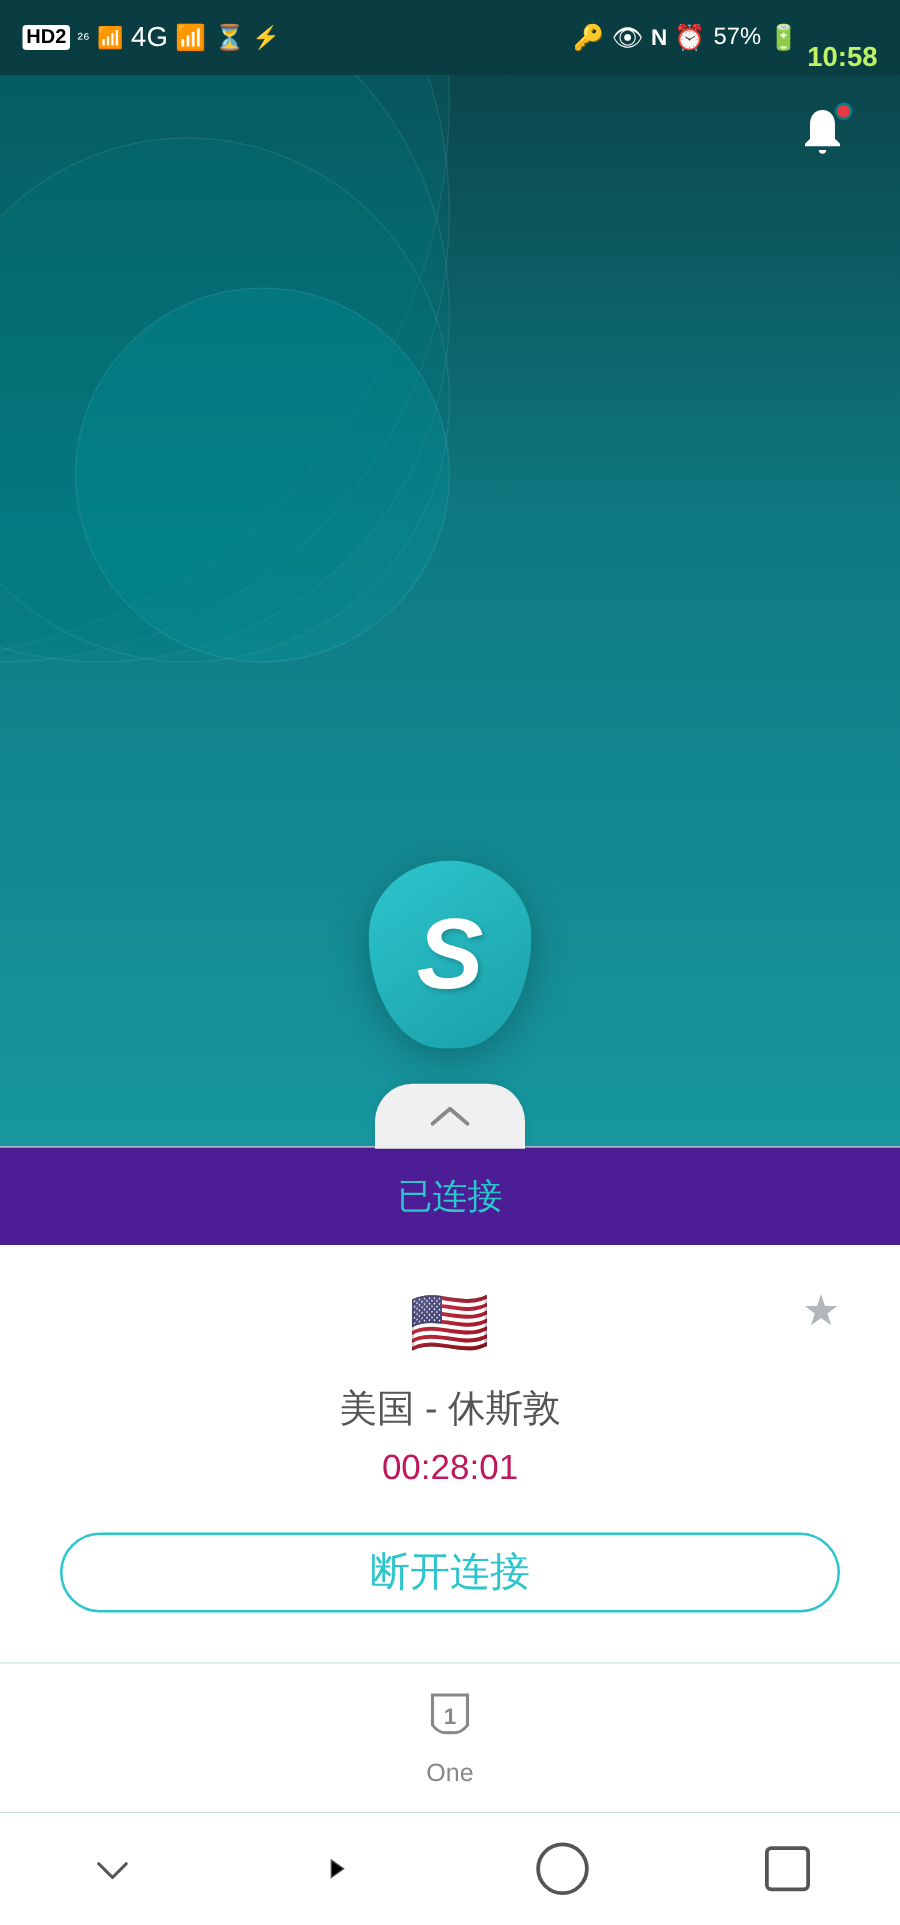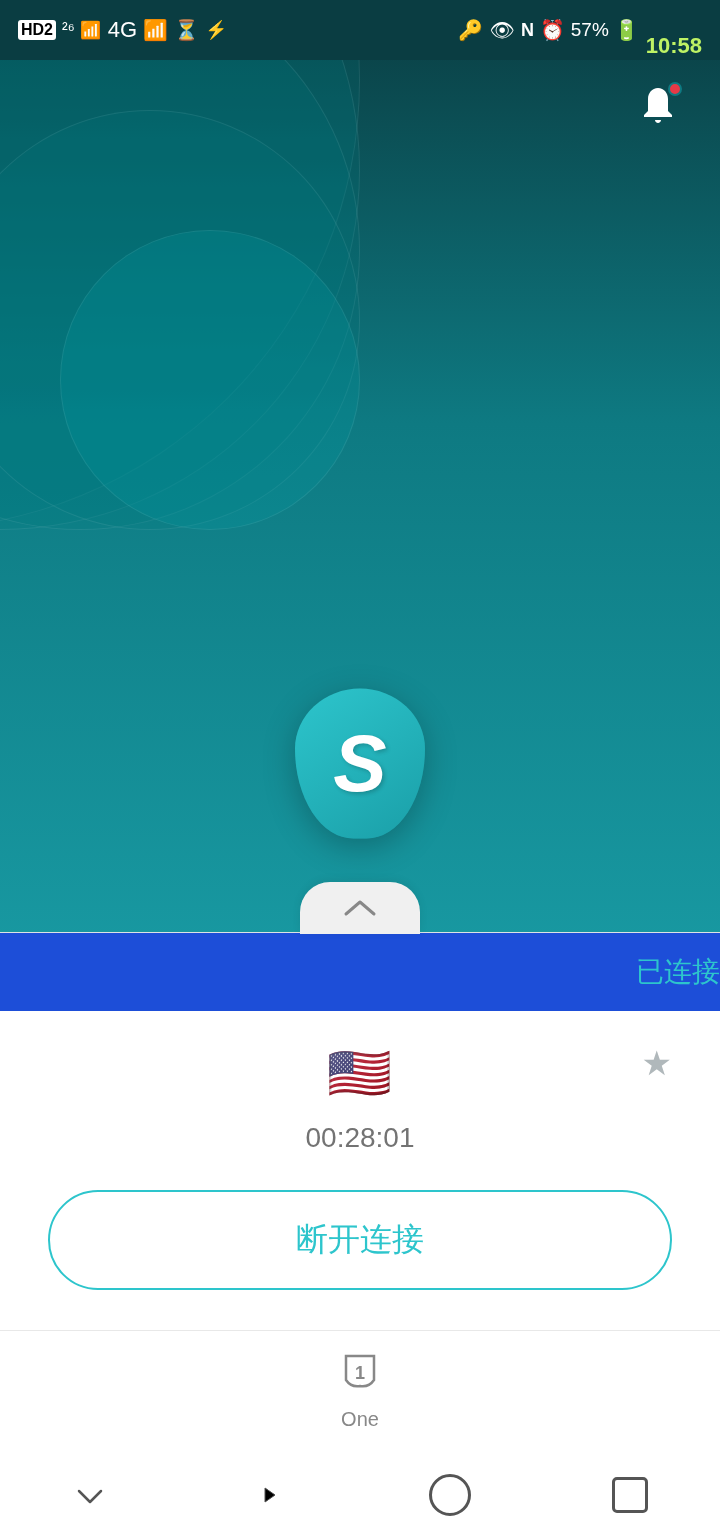--- a/index.html
+++ b/index.html
@@ -152,23 +152,23 @@
       background: #f0f0f0;
       border-radius: 30px 30px 0 0;
       display: flex;
       align-items: center;
       justify-content: center;
       box-shadow: 0 -2px 8px rgba(0,0,0,0.08);
     }
 
     
     .connected-bar {
-      background: #1d4ed8;
+      background: #4c1d95;
       padding: 20px 0;
-      text-align: right;
+      text-align: center;
       border-top: 1px solid #dde3e5;
     }
     .connected-text {
       font-size: 28px;
       color: #2dc5cc;
       font-weight: 500;
     }
 
     
     .info-card {
@@ -194,29 +194,29 @@
     .location-name {
       text-align: center;
       font-size: 30px;
       color: #555;
       font-weight: 400;
       margin-bottom: 10px;
     }
     .timer {
       text-align: center;
       font-size: 28px;
-      color: #737373;
+      color: #be185d;
       font-weight: 300;
       margin-bottom: 36px;
     }
 
     
     .disconnect-btn {
       width: 100%;
-      height: 100px;
+      height: 64px;
       border: 2.5px solid #2dc5cc;
       border-radius: 50px;
       background: white;
       color: #2dc5cc;
       font-size: 32px;
       font-weight: 500;
       cursor: pointer;
       display: flex;
       align-items: center;
       justify-content: center;
@@ -283,21 +283,21 @@
       border-radius: 5px;
       border: 3px solid #555;
     }
   </style>
 </head>
 <body>
 
 <div class="status-bar">
   <div class="status-left">
     <span style="font-size:16px;font-weight:bold;background:#fff;color:#000;padding:1px 3px;border-radius:3px;">HD2</span>
-    <span style="font-size:17px;">²⁶</span>
+    <span style="font-size:13px;">²⁶</span>
     <span style="font-size:17px;">📶</span>
     <span style="font-size:22px;">4G</span>
     <span>📶</span>
     <span>⏳</span>
     <span style="font-size:18px;">⚡</span>
   </div>
   <div class="status-right">
     <span>🔑</span>
     <span>👁</span>
     <span style="font-size:18px;font-weight:bold;">N</span>
@@ -350,20 +350,21 @@
   </div>
 
   <div class="info-card">
 
     <div class="star-btn">★</div>
 
     <div class="flag-row">
       <span class="flag-emoji">🇺🇸</span>
     </div>
 
+    <div class="location-name">美国 - 休斯敦</div>
 
     <div class="timer">00:28:01</div>
 
     <button class="disconnect-btn">断开连接</button>
   </div>
 
   <div class="bottom-nav">
 
 
 

